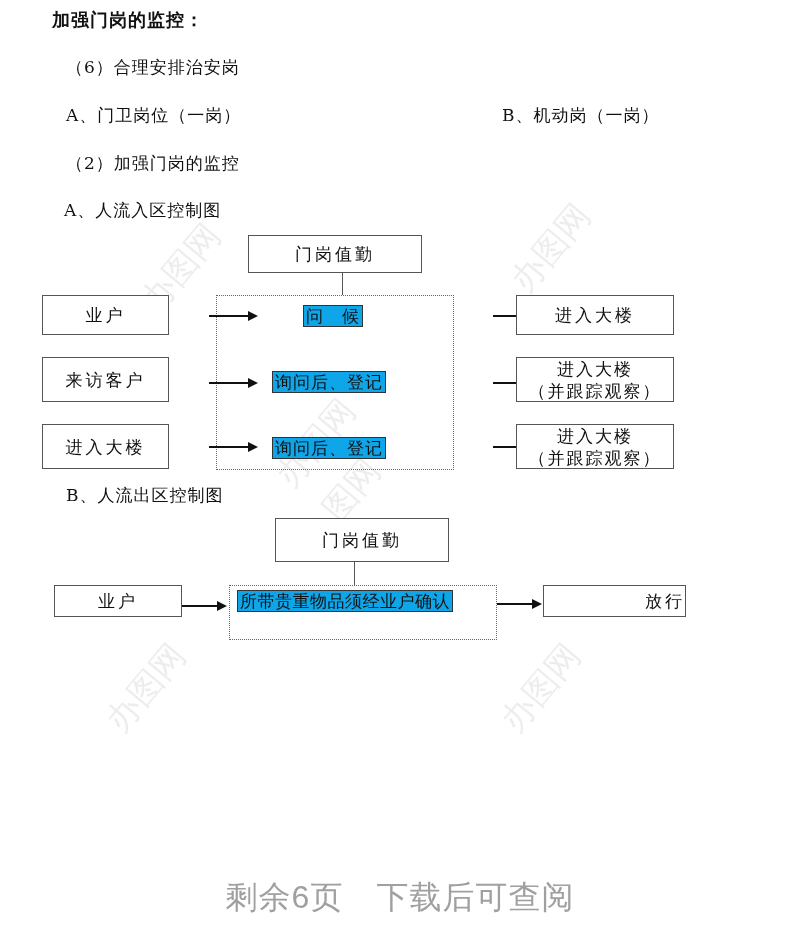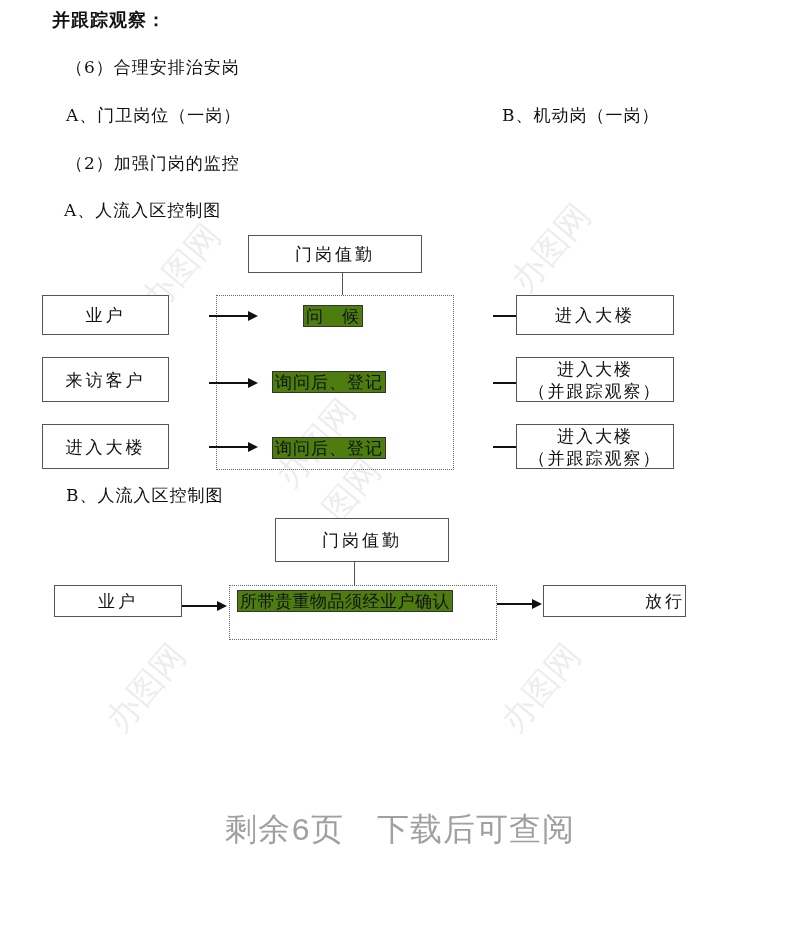--- a/index.html
+++ b/index.html
@@ -3,38 +3,38 @@
 <meta charset="utf-8">
 <style>
   html, body { margin:0; padding:0; background:#ffffff; }
   body { width:800px; height:931px; position:relative; overflow:hidden;
          font-family:"DejaVu Serif", "Liberation Serif", serif; color:#111; }
   .abs { position:absolute; }
   .txt { font-size:17px; white-space:pre; letter-spacing:1px; }
   .title { font-weight:bold; font-size:18px; }
   .box { position:absolute; border:1.5px solid #555; background:#fff; display:flex; align-items:center; justify-content:center; flex-direction:column; font-size:17px; letter-spacing:3px; line-height:22px; box-sizing:border-box; }
   .dotted { position:absolute; border:1.5px dotted #666; box-sizing:border-box; }
-  .gray-label { position:absolute; border:1.2px solid #333; background:#4d7c0f; font-size:17px; line-height:20px; padding:0 2px; white-space:pre; letter-spacing:1px; box-sizing:border-box; }
+  .gray-label { position:absolute; border:1.2px solid #333; background:#0ea5e9; font-size:17px; line-height:20px; padding:0 2px; white-space:pre; letter-spacing:1px; box-sizing:border-box; }
   .vline { position:absolute; width:1px; background:#555; }
   .arrow { position:absolute; height:2px; background:#111; }
   .arrow::after { content:""; position:absolute; right:-2px; top:-4px; border-left:10px solid #111; border-top:5px solid transparent; border-bottom:5px solid transparent; }
-  .footer { position:absolute; left:0; width:800px; top:808px; text-align:center; font-family:Liberation Mono, monospace; font-size:32px; color:#a0a0a0; letter-spacing:1px; }
+  .footer { position:absolute; left:0; width:800px; top:876px; text-align:center; font-family:Liberation Sans, sans-serif; font-size:32px; color:#a0a0a0; letter-spacing:1px; }
   .wm { position:absolute; font-family:"DejaVu Sans", sans-serif; font-size:34px; color:rgba(0,0,0,0.07); transform:rotate(-50deg); white-space:pre; }
 </style>
 </head>
 <body>
 
 <div class="wm" style="left:130px;top:245px;">办图网</div>
 <div class="wm" style="left:500px;top:225px;">办图网</div>
 <div class="wm" style="left:290px;top:480px;">办图网</div>
 <div class="wm" style="left:95px;top:665px;">办图网</div>
 <div class="wm" style="left:490px;top:665px;">办图网</div>
 <div class="wm" style="left:265px;top:420px;">办图网</div>
 
-<div class="abs txt title" style="left:52px;top:8px;">并跟踪观察：</div>
+<div class="abs txt title" style="left:52px;top:8px;">加强门岗的监控：</div>
 <div class="abs txt" style="left:66px;top:56px;">（6）合理安排治安岗</div>
 <div class="abs txt" style="left:66px;top:104px;">A、门卫岗位（一岗）</div>
 <div class="abs txt" style="left:502px;top:104px;">B、机动岗（一岗）</div>
 <div class="abs txt" style="left:66px;top:152px;">（2）加强门岗的监控</div>
 <div class="abs txt" style="left:64px;top:199px;">A、人流入区控制图</div>
 
 <div class="box" style="left:248px;top:235px;width:174px;height:38px;">
   <span>门岗值勤</span>
 </div>
 <div class="vline" style="left:342px;top:273px;height:22px;"></div>
@@ -67,21 +67,21 @@
 </div>
 <div class="box" style="left:516px;top:357px;width:158px;height:45px;letter-spacing:2px;">
   <span>进入大楼</span>
   <span>（并跟踪观察）</span>
 </div>
 <div class="box" style="left:516px;top:424px;width:158px;height:45px;letter-spacing:2px;">
   <span>进入大楼</span>
   <span>（并跟踪观察）</span>
 </div>
 
-<div class="abs txt" style="left:66px;top:484px;">B、人流入区控制图</div>
+<div class="abs txt" style="left:66px;top:484px;">B、人流出区控制图</div>
 
 <div class="box" style="left:275px;top:518px;width:174px;height:44px;">
   <span>门岗值勤</span>
 </div>
 <div class="vline" style="left:354px;top:562px;height:23px;"></div>
 <div class="dotted" style="left:229px;top:585px;width:268px;height:55px;"></div>
 
 <div class="box" style="left:54px;top:585px;width:128px;height:32px;">
   <span>业户</span>
 </div>

